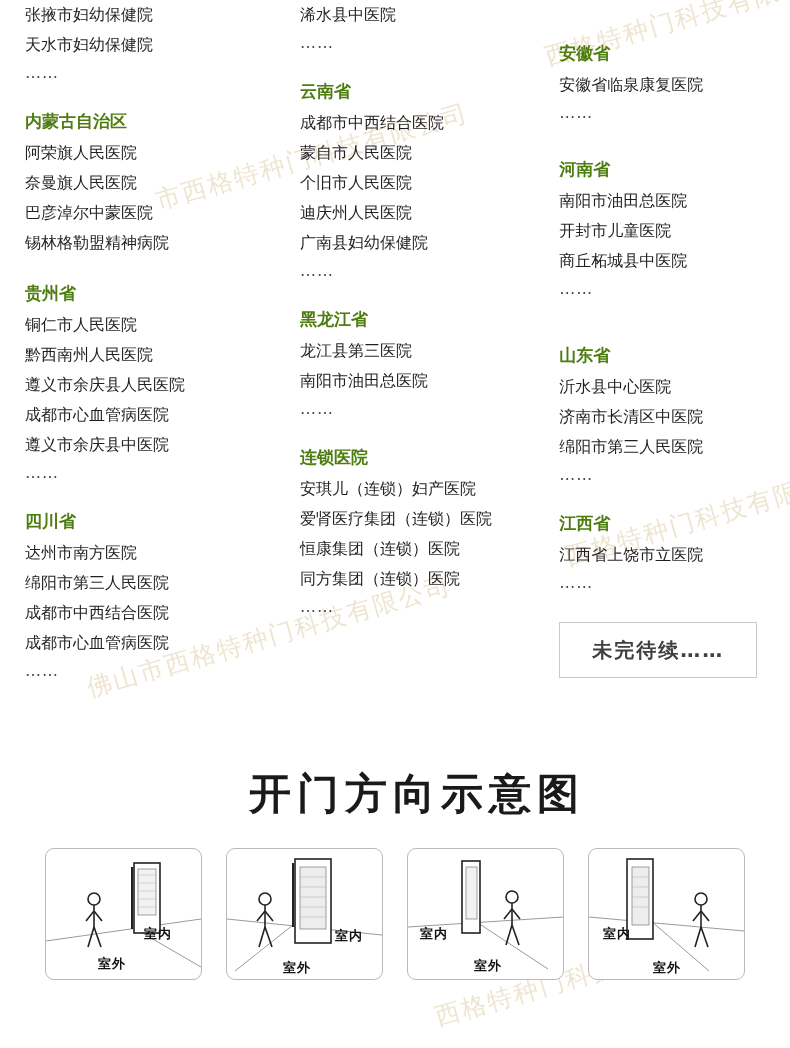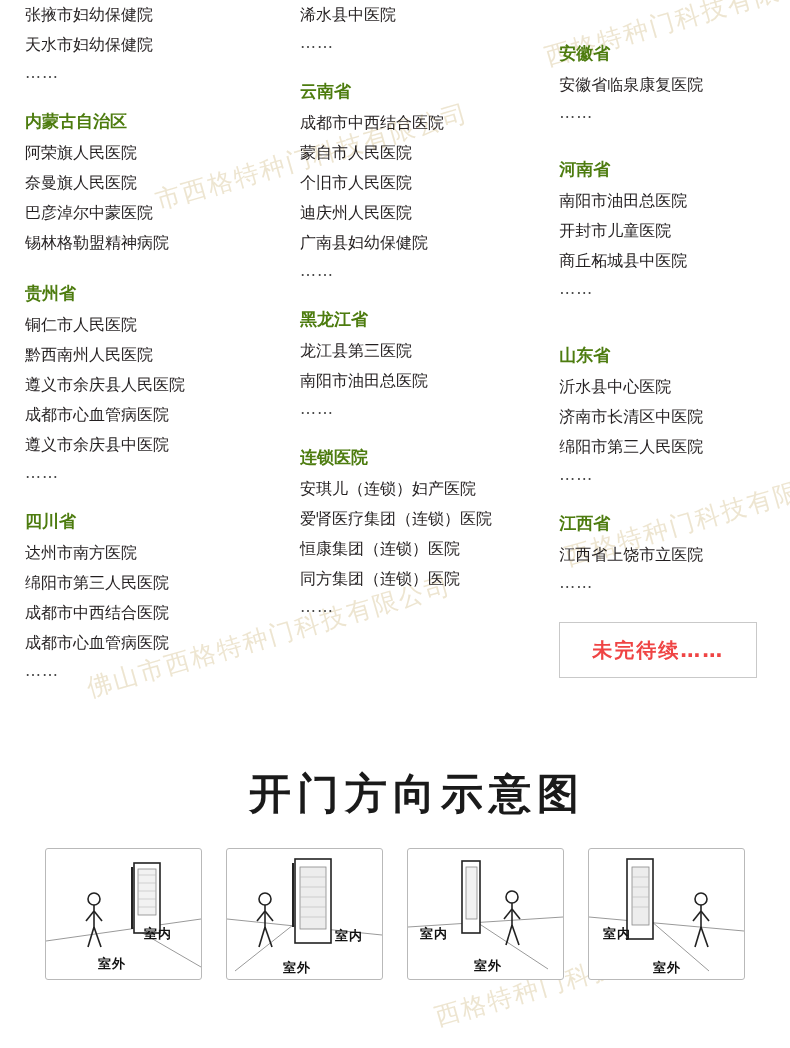--- a/index.html
+++ b/index.html
@@ -81,21 +81,21 @@
     height: 54px;
     display: flex;
     align-items: center;
     justify-content: center;
     background: rgba(255,255,255,0.6);
   }
   .tbc-text {
     font-size: 20px;
     font-weight: bold;
     letter-spacing: 2px;
-    color: #ef4444;
+    color: #404040;
   }
 
   
   .section-title {
     position: relative;
     z-index: 2;
     text-align: center;
     font-size: 42px;
     font-weight: bold;
     letter-spacing: 6px;
@@ -111,21 +111,21 @@
     position: relative;
     z-index: 2;
     display: flex;
     justify-content: center;
     gap: 24px;
   }
   .diagram {
     width: 155px;
     height: 130px;
     border: 1px solid #b9b9b9;
-    border-radius: 3px;
+    border-radius: 9px;
     background: #fff;
     position: relative;
     overflow: hidden;
   }
   .diagram svg { display: block; }
   .dlabel {
     position: absolute;
     font-size: 13px;
     font-weight: bold;
     color: #111;

